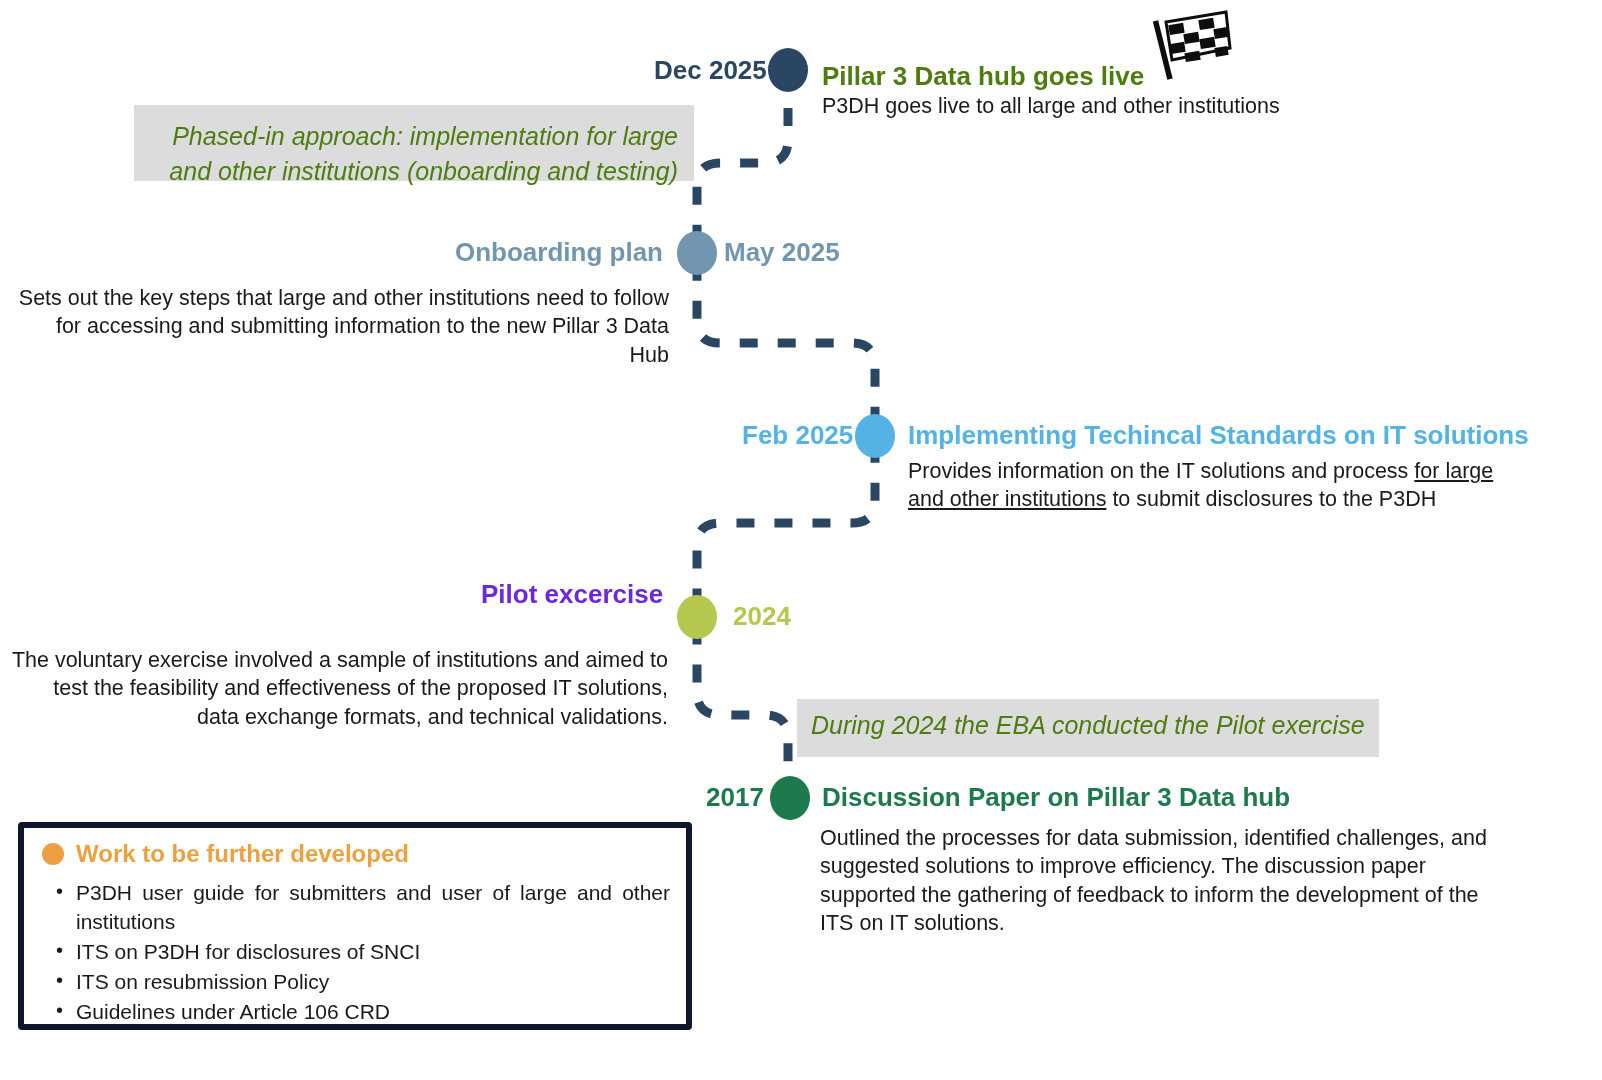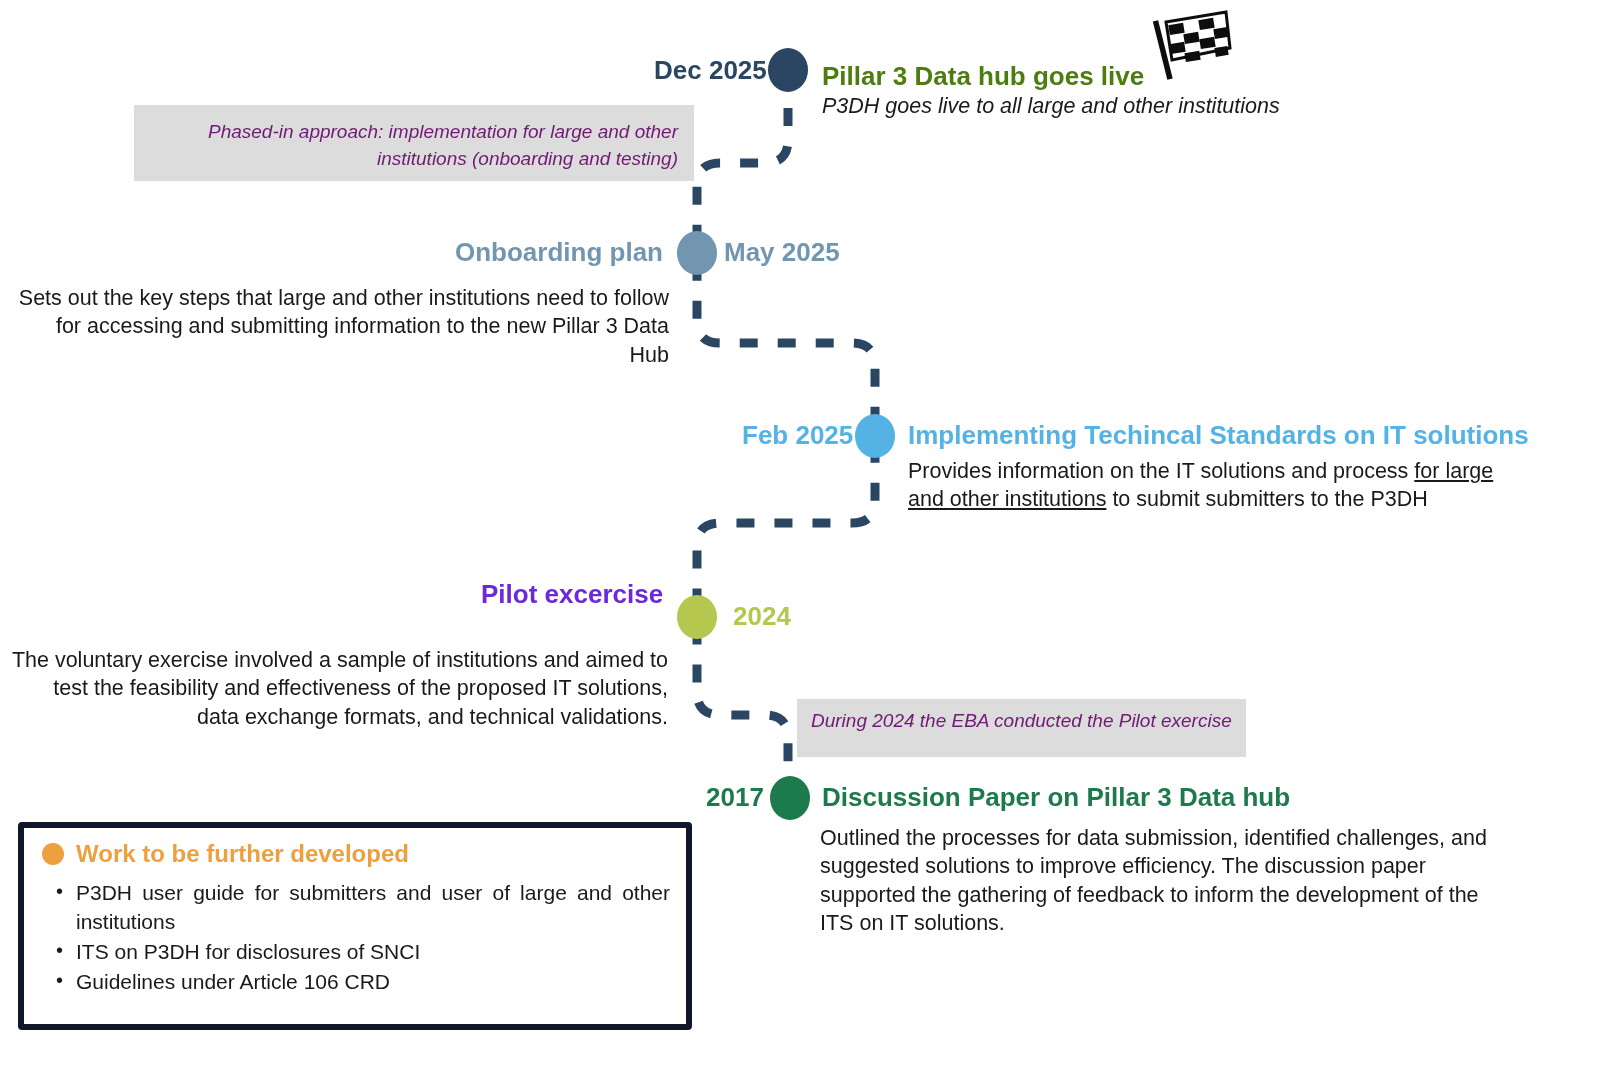--- a/index.html
+++ b/index.html
@@ -56,23 +56,23 @@
     color: #1a1a1a;
   }
   .desc.right-align { text-align: right; }
   .desc.left-align  { text-align: left; }
 
   
   .callout {
     position: absolute;
     background: #dcdcdc;
     font-style: italic;
-    font-size: 19px;
+    font-size: 25px;
     line-height: 1.4;
-    color: #701a75;
+    color: #4d7c0f;
     box-sizing: border-box;
   }
   .callout.top-note {
     text-align: right;
     padding: 14px 16px 16px 18px;
   }
   .callout.mid-note {
     text-align: left;
     padding: 9px 14px 9px 14px;
     white-space: nowrap;
@@ -182,34 +182,34 @@
       <rect x="18" y="35" width="15" height="10" transform="rotate(-9 25 40)"></rect>
       <rect x="48" y="30" width="15" height="10" transform="rotate(-9 55 35)"></rect>
       <rect x="33" y="44" width="15" height="9" transform="rotate(-9 40 48)"></rect>
       <rect x="63" y="39" width="13" height="9" transform="rotate(-9 69 43)"></rect>
     </g>
   </svg>
 
   <div class="node-dot" style="left:768px; top:48px; width:40px; height:44px; background:#2b4663;"></div>
   <div class="year-label" style="left:654px; top:57px; color:#2b4663;">Dec 2025</div>
   <div class="title-label" style="left:822px; top:63px; color:#4d7c0f;">Pillar 3 Data hub goes live</div>
-  <div class="desc left-align" style="left:822px; top:92px; width:640px;font-style:italic;">P3DH goes live to all large and other institutions</div>
+  <div class="desc left-align" style="left:822px; top:92px; width:640px;">P3DH goes live to all large and other institutions</div>
 
   <div class="callout top-note" style="left:134px; top:105px; width:560px; height:76px;">Phased-in approach: implementation for large and other institutions (onboarding and testing)</div>
 
   <div class="node-dot" style="left:677px; top:231px; width:40px; height:44px; background:#7296b0;"></div>
   <div class="title-label" style="left:455px; top:239px; color:#7296b0;">Onboarding plan</div>
   <div class="year-label" style="left:724px; top:239px; color:#7296b0;">May 2025</div>
   <div class="desc right-align" style="left:14px; top:284px; width:655px;">Sets out the key steps that large and other institutions need to follow for accessing and submitting information to the new Pillar 3 Data Hub</div>
 
   <div class="node-dot" style="left:855px; top:414px; width:40px; height:44px; background:#54b3e4;"></div>
   <div class="year-label" style="left:742px; top:422px; color:#54b3e4;">Feb 2025</div>
   <div class="title-label" style="left:908px; top:422px; color:#54b3e4;">Implementing Techincal Standards on IT solutions</div>
   <div class="desc left-align" style="left:908px; top:457px; width:600px;">
-    <span>Provides information on the IT solutions and process </span><span class="u">for large and other institutions</span><span> to submit submitters to the P3DH</span>
+    <span>Provides information on the IT solutions and process </span><span class="u">for large and other institutions</span><span> to submit disclosures to the P3DH</span>
   </div>
 
   <div class="node-dot" style="left:677px; top:595px; width:40px; height:44px; background:#b5c74f;"></div>
   <div class="title-label" style="left:481px; top:581px; color:#6d28d9;">Pilot excercise</div>
   <div class="year-label" style="left:733px; top:603px; color:#b5c74f;">2024</div>
   <div class="desc right-align" style="left:8px; top:646px; width:660px;">The voluntary exercise involved a sample of institutions and aimed to test the feasibility and effectiveness of the proposed IT solutions, data exchange formats, and technical validations.</div>
 
   <div class="callout mid-note" style="left:797px; top:699px; height:58px;">During 2024 the EBA conducted the Pilot exercise</div>
 
   <div class="node-dot" style="left:770px; top:776px; width:40px; height:44px; background:#1d7a4d;"></div>
@@ -218,17 +218,18 @@
   <div class="desc left-align" style="left:820px; top:824px; width:672px;">Outlined the processes for data submission, identified challenges, and suggested solutions to improve efficiency. The discussion paper supported the gathering of feedback to inform the development of the ITS on IT solutions.</div>
 
   <div id="future-box">
     <div id="future-header">
       <span id="future-bullet-dot"></span>
       <span id="future-title">Work to be further developed</span>
     </div>
     <ul id="future-list">
       <li>P3DH user guide for submitters and user of large and other institutions</li>
       <li class="no-justify">ITS on P3DH for disclosures of SNCI</li>
+      <li class="no-justify">ITS on resubmission Policy</li>
       <li class="no-justify">Guidelines under Article 106 CRD</li>
     </ul>
   </div>
 
 </div>
 
 </body></html>

